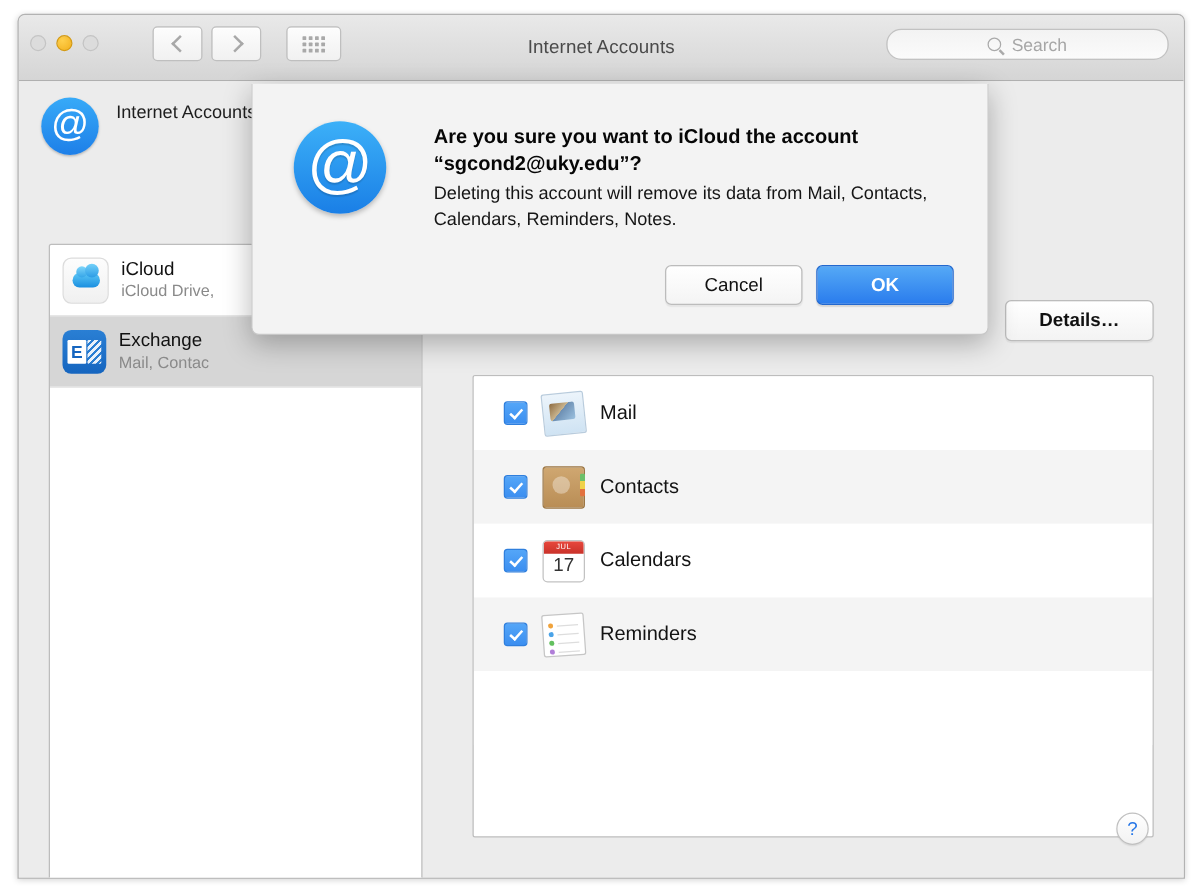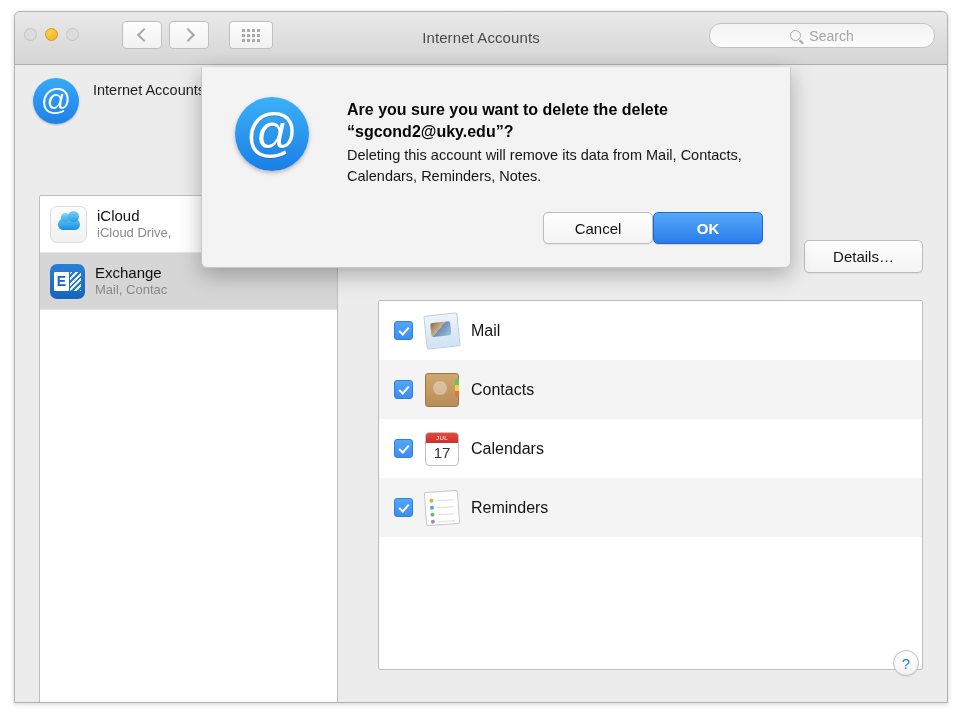--- a/index.html
+++ b/index.html
@@ -195,33 +195,34 @@
   
   .detailbtn {
     position: absolute; right: 24px; top: 175px;
     width: 117px; height: 31px;
     background: linear-gradient(to bottom,#ffffff,#f3f3f3);
     border: 1px solid #bcbcbc;
     border-radius: 5px;
     display: flex; align-items: center; justify-content: center;
     font-size: 15px; color: #111;
     box-shadow: 0 1px 1px rgba(0,0,0,.06);
+    font-weight: bold;
   }
 
   .servicebox {
     position: absolute; left: 363px; right: 24px; top: 235px;
     height: 368px;
     background: #fff;
     border: 1px solid #bdbdbd;
     border-radius: 2px;
     overflow: hidden;
   }
   .srow {
     display: flex; align-items: center; gap: 12px;
-    height: 59px; padding: 0 15px;
+    height: 59px; padding: 0 24px;
     box-sizing: border-box;
   }
   .srow:nth-child(odd)  { background: #ffffff; }
   .srow:nth-child(even) { background: #f4f4f4; }
   .cbx {
     width: 17px; height: 17px; border-radius: 3px;
     background: linear-gradient(to bottom,#54a6f8,#3b8ef0);
     border: 1px solid #2f7fdd;
     display: flex; align-items: center; justify-content: center;
     flex: 0 0 auto;
@@ -331,21 +332,21 @@
     position: absolute; left: 145px; top: 32px; width: 420px;
     font-size: 16px; font-weight: bold; color: #060606;
     line-height: 22px;
   }
   .sheet-body {
     position: absolute; left: 145px; top: 78px; width: 420px;
     font-size: 14.5px; color: #151515; line-height: 21px;
   }
   .sheet-buttons {
     position: absolute; right: 27px; bottom: 23px;
-    display: flex; 
+    display: flex; gap: 11px;
   }
   .btn {
     height: 32px; min-width: 110px; padding: 0 16px;
     border-radius: 5px; font-size: 15px;
     display:flex; align-items:center; justify-content:center;
     box-sizing: border-box;
   }
   .btn.cancel {
     background: linear-gradient(to bottom,#ffffff,#f4f4f4);
     border: 1px solid #bcbcbc; color: #111;
@@ -477,21 +478,21 @@
       </div>
 
       <div class="helpbtn">?</div>
     </div>
 
     <div class="sheet">
       <div class="sheet-inner">
         <div class="sheet-icon">
             <span>@</span>
           </div>
-        <div class="sheet-title">Are you sure you want to delete the delete “sgcond2@uky.edu”?</div>
+        <div class="sheet-title">Are you sure you want to iCloud the account “sgcond2@uky.edu”?</div>
         <div class="sheet-body">Deleting this account will remove its data from Mail, Contacts, Calendars, Reminders, Notes.</div>
         <div class="sheet-buttons">
           <div class="btn cancel">Cancel</div>
           <div class="btn ok">OK</div>
         </div>
       </div>
     </div>
 
   </div>
 </div>

